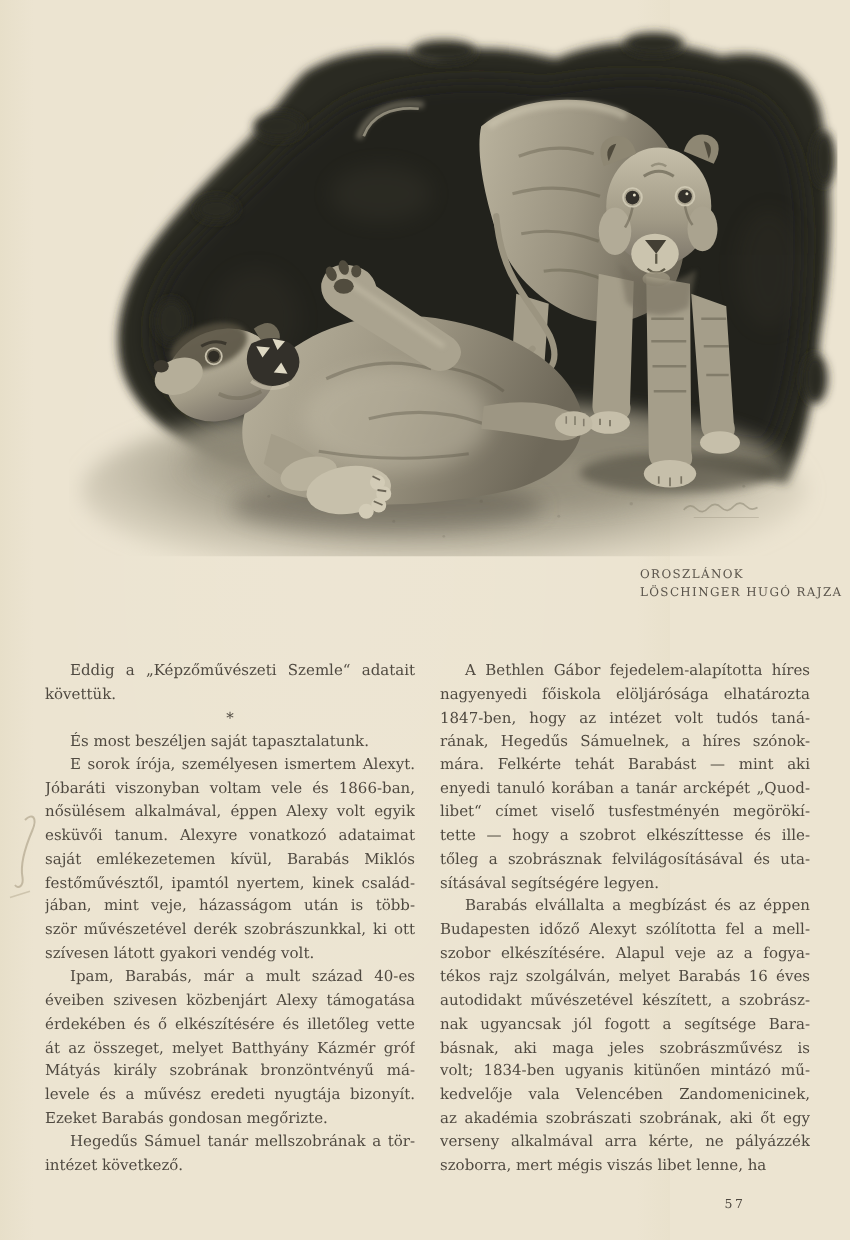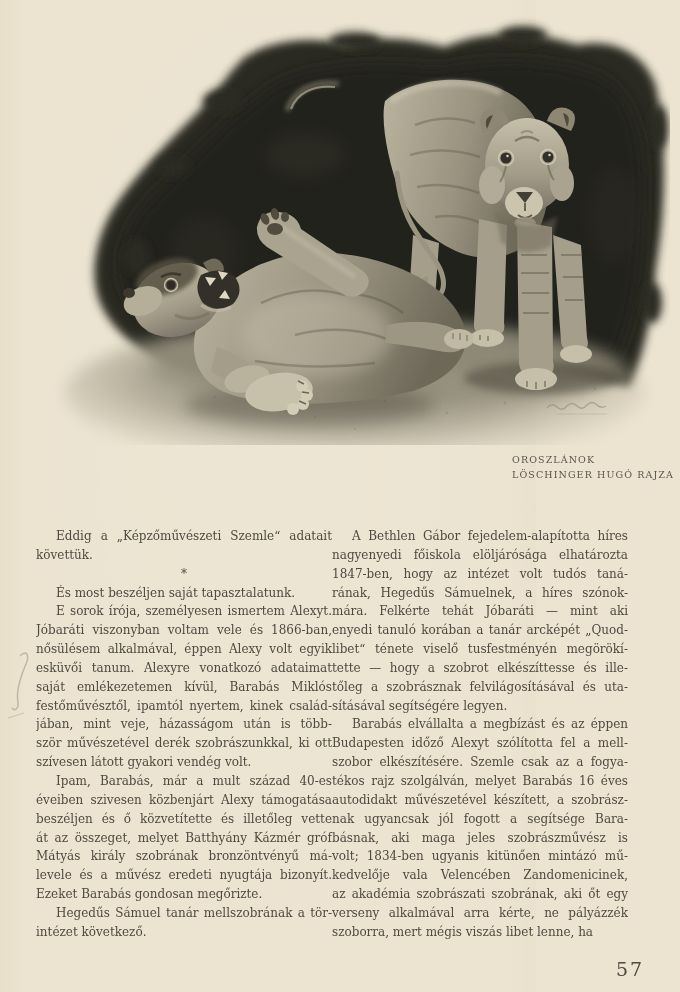--- a/index.html
+++ b/index.html
@@ -20,38 +20,38 @@
     position:absolute;left:55px;top:5px;width:615px;height:440px;margin:0;
   }
   .caption{
     position:absolute;left:512px;top:452px;width:165px;
     font-size:9.5px;line-height:15px;letter-spacing:1.1px;
     color:var(--caption-ink,#5a544b);
     white-space:nowrap;
   }
   .cols{
     position:absolute;left:36px;top:527px;width:612px;
-    display:flex;
+    display:flex;gap:20px;
   }
   .col{width:296px;}
   .tline{
     font-size:12px;line-height:18.85px;height:18.85px;
     text-align:justify;text-align-last:justify;
     color:var(--ink,#4f4940);
     overflow:hidden;white-space:nowrap;
   }
   .tline.last{text-align-last:auto;white-space:normal;}
   .tline.first{text-indent:20px;}
   .sep-row{
     font-size:12px;line-height:18.85px;height:18.85px;
     text-align:center;color:var(--ink,#4f4940);
   }
   .pagenum{
-    position:absolute;left:616px;top:958px;width:48px;
-    font-size:19px;letter-spacing:2px;
+    position:absolute;left:564px;top:958px;width:48px;
+    text-align:center;font-size:10px;letter-spacing:2px;
     color:var(--ink,#4f4940);
   }
   .margin-mark{position:absolute;left:6px;top:648px;}
 </style>
 </head>
 <body style="background: rgb(236, 228, 209);">
 
 <div class="sheet">
 
   <figure class="plate">
@@ -281,42 +281,42 @@
         <div class="tline">Jóbaráti viszonyban voltam vele és 1866-ban,</div>
         <div class="tline">nősülésem alkalmával, éppen Alexy volt egyik</div>
         <div class="tline">esküvői tanum. Alexyre vonatkozó adataimat</div>
         <div class="tline">saját emlékezetemen kívül, Barabás Miklós</div>
         <div class="tline">festőművésztől, ipamtól nyertem, kinek család-</div>
         <div class="tline">jában, mint veje, házasságom után is több-</div>
         <div class="tline">ször művészetével derék szobrászunkkal, ki ott</div>
         <div class="tline last">szívesen látott gyakori vendég volt.</div>
         <div class="tline first">Ipam, Barabás, már a mult század 40-es</div>
         <div class="tline">éveiben szivesen közbenjárt Alexy támogatása</div>
-        <div class="tline">beszéljen és ő közvetítette és illetőleg vette</div>
+        <div class="tline">érdekében és ő elkészítésére és illetőleg vette</div>
         <div class="tline">át az összeget, melyet Batthyány Kázmér gróf</div>
         <div class="tline">Mátyás király szobrának bronzöntvényű má-</div>
         <div class="tline">levele és a művész eredeti nyugtája bizonyít.</div>
         <div class="tline last">Ezeket Barabás gondosan megőrizte.</div>
         <div class="tline first">Hegedűs Sámuel tanár mellszobrának a tör-</div>
         <div class="tline last">intézet következő.</div>
       </div>
     <div class="col" id="col-right">
         <div class="tline first">A Bethlen Gábor fejedelem-alapította híres</div>
         <div class="tline">nagyenyedi főiskola elöljárósága elhatározta</div>
         <div class="tline">1847-ben, hogy az intézet volt tudós taná-</div>
         <div class="tline">rának, Hegedűs Sámuelnek, a híres szónok-</div>
-        <div class="tline">mára. Felkérte tehát Jóbaráti — mint aki</div>
+        <div class="tline">mára. Felkérte tehát Barabást — mint aki</div>
         <div class="tline">enyedi tanuló korában a tanár arcképét „Quod-</div>
-        <div class="tline">libet“ ténete viselő tusfestményén megörökí-</div>
+        <div class="tline">libet“ címet viselő tusfestményén megörökí-</div>
         <div class="tline">tette — hogy a szobrot elkészíttesse és ille-</div>
         <div class="tline">tőleg a szobrásznak felvilágosításával és uta-</div>
         <div class="tline last">sításával segítségére legyen.</div>
         <div class="tline first">Barabás elvállalta a megbízást és az éppen</div>
         <div class="tline">Budapesten időző Alexyt szólította fel a mell-</div>
-        <div class="tline">szobor elkészítésére. Szemle csak az a fogya-</div>
+        <div class="tline">szobor elkészítésére. Alapul veje az a fogya-</div>
         <div class="tline">tékos rajz szolgálván, melyet Barabás 16 éves</div>
         <div class="tline">autodidakt művészetével készített, a szobrász-</div>
         <div class="tline">nak ugyancsak jól fogott a segítsége Bara-</div>
         <div class="tline">básnak, aki maga jeles szobrászművész is</div>
         <div class="tline">volt; 1834-ben ugyanis kitünően mintázó mű-</div>
         <div class="tline">kedvelője vala Velencében Zandomenicinek,</div>
         <div class="tline">az akadémia szobrászati szobrának, aki őt egy</div>
         <div class="tline">verseny alkalmával arra kérte, ne pályázzék</div>
         <div class="tline last">szoborra, mert mégis viszás libet lenne, ha</div>
       </div>

